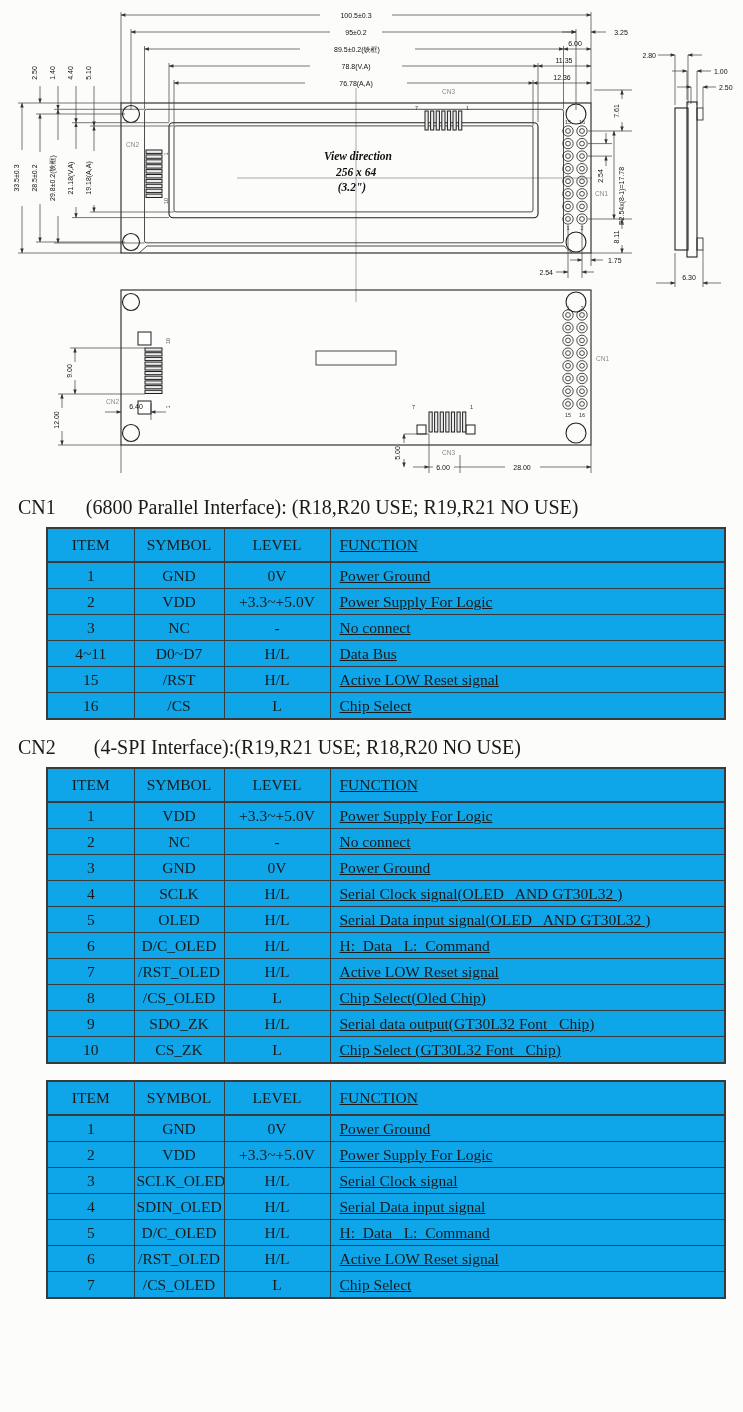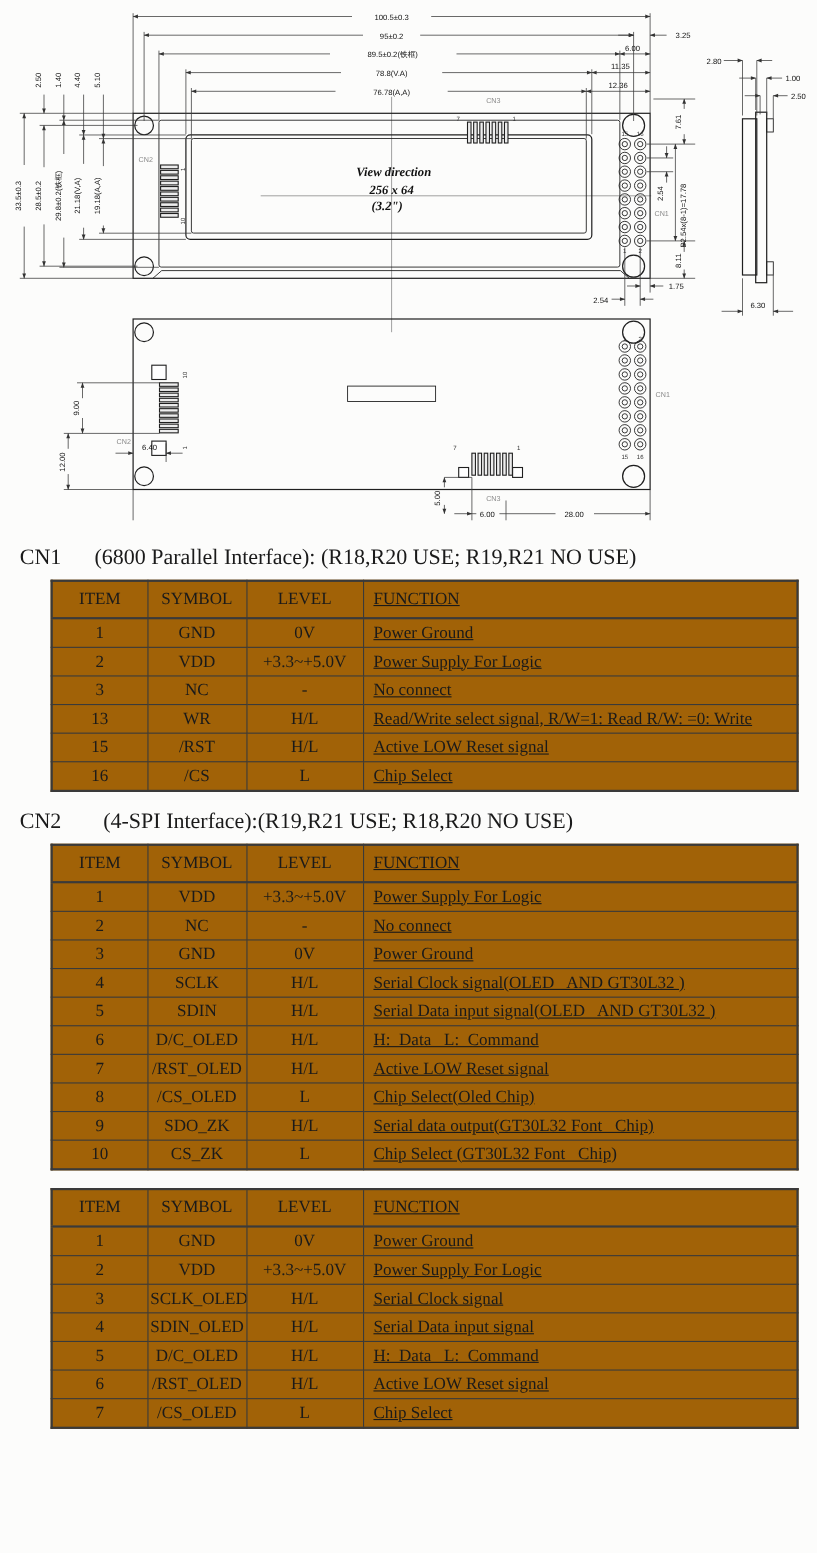--- a/index.html
+++ b/index.html
@@ -18,21 +18,21 @@
   .vt{font-family:"Liberation Serif",serif;font-style:italic;font-weight:bold;font-size:11.5px;fill:#101010;}
   .mid{text-anchor:middle;}
   
   .sect{margin:16px 0 0 18px;}
   .tbl-head{font-size:20px;margin:14px 0 8px 0;white-space:pre;}
   .tbl-head .lbl{display:inline-block;}
   .sect.s0 .lbl{margin-right:30px;}
   .sect.s1 .lbl{margin-right:38px;}
   .sect.s2 .lbl{margin-right:8px;}
   table.pins{border-collapse:collapse;table-layout:fixed;width:678px;margin-left:28px;
-             border:2.5px solid #3a3a3a;background:#a16207;}
+             border:2.5px solid #3a3a3a;background:#0ea5e9;}
   table.pins th,table.pins td{border:1.2px solid #3a3a3a;font-size:15.5px;
              text-align:center;padding:0 2px;white-space:pre;overflow:hidden;}
   table.pins th{height:32px;font-weight:normal;}
   table.pins td{height:25px;}
   table.pins th.c3,table.pins td.c3{text-align:left;padding-left:9px;text-decoration:underline;}
   table.pins tr.hr{border-bottom:2px solid #3a3a3a;}
 </style>
 </head>
 <body>
 
@@ -363,24 +363,24 @@
           <td class="c2">+3.3~+5.0V</td>
           <td class="c3">Power Supply For Logic</td>
         </tr>
         <tr>
           <td class="c0">3</td>
           <td class="c1">NC</td>
           <td class="c2">-</td>
           <td class="c3">No connect</td>
         </tr>
         <tr>
-          <td class="c0">13</td>
-          <td class="c1">WR</td>
-          <td class="c2">H/L</td>
-          <td class="c3">Read/Write select signal, R/W=1: Read R/W: =0: Write</td>
+          <td class="c0">4~11</td>
+          <td class="c1">D0~D7</td>
+          <td class="c2">H/L</td>
+          <td class="c3">Data Bus</td>
         </tr>
         <tr>
           <td class="c0">15</td>
           <td class="c1">/RST</td>
           <td class="c2">H/L</td>
           <td class="c3">Active LOW Reset signal</td>
         </tr>
         <tr>
           <td class="c0">16</td>
           <td class="c1">/CS</td>
@@ -427,21 +427,21 @@
           <td class="c3">Power Ground</td>
         </tr>
         <tr>
           <td class="c0">4</td>
           <td class="c1">SCLK</td>
           <td class="c2">H/L</td>
           <td class="c3">Serial Clock signal(OLED   AND GT30L32 )</td>
         </tr>
         <tr>
           <td class="c0">5</td>
-          <td class="c1">SDIN</td>
+          <td class="c1">OLED</td>
           <td class="c2">H/L</td>
           <td class="c3">Serial Data input signal(OLED   AND GT30L32 )</td>
         </tr>
         <tr>
           <td class="c0">6</td>
           <td class="c1">D/C_OLED</td>
           <td class="c2">H/L</td>
           <td class="c3">H:  Data   L:  Command</td>
         </tr>
         <tr>

